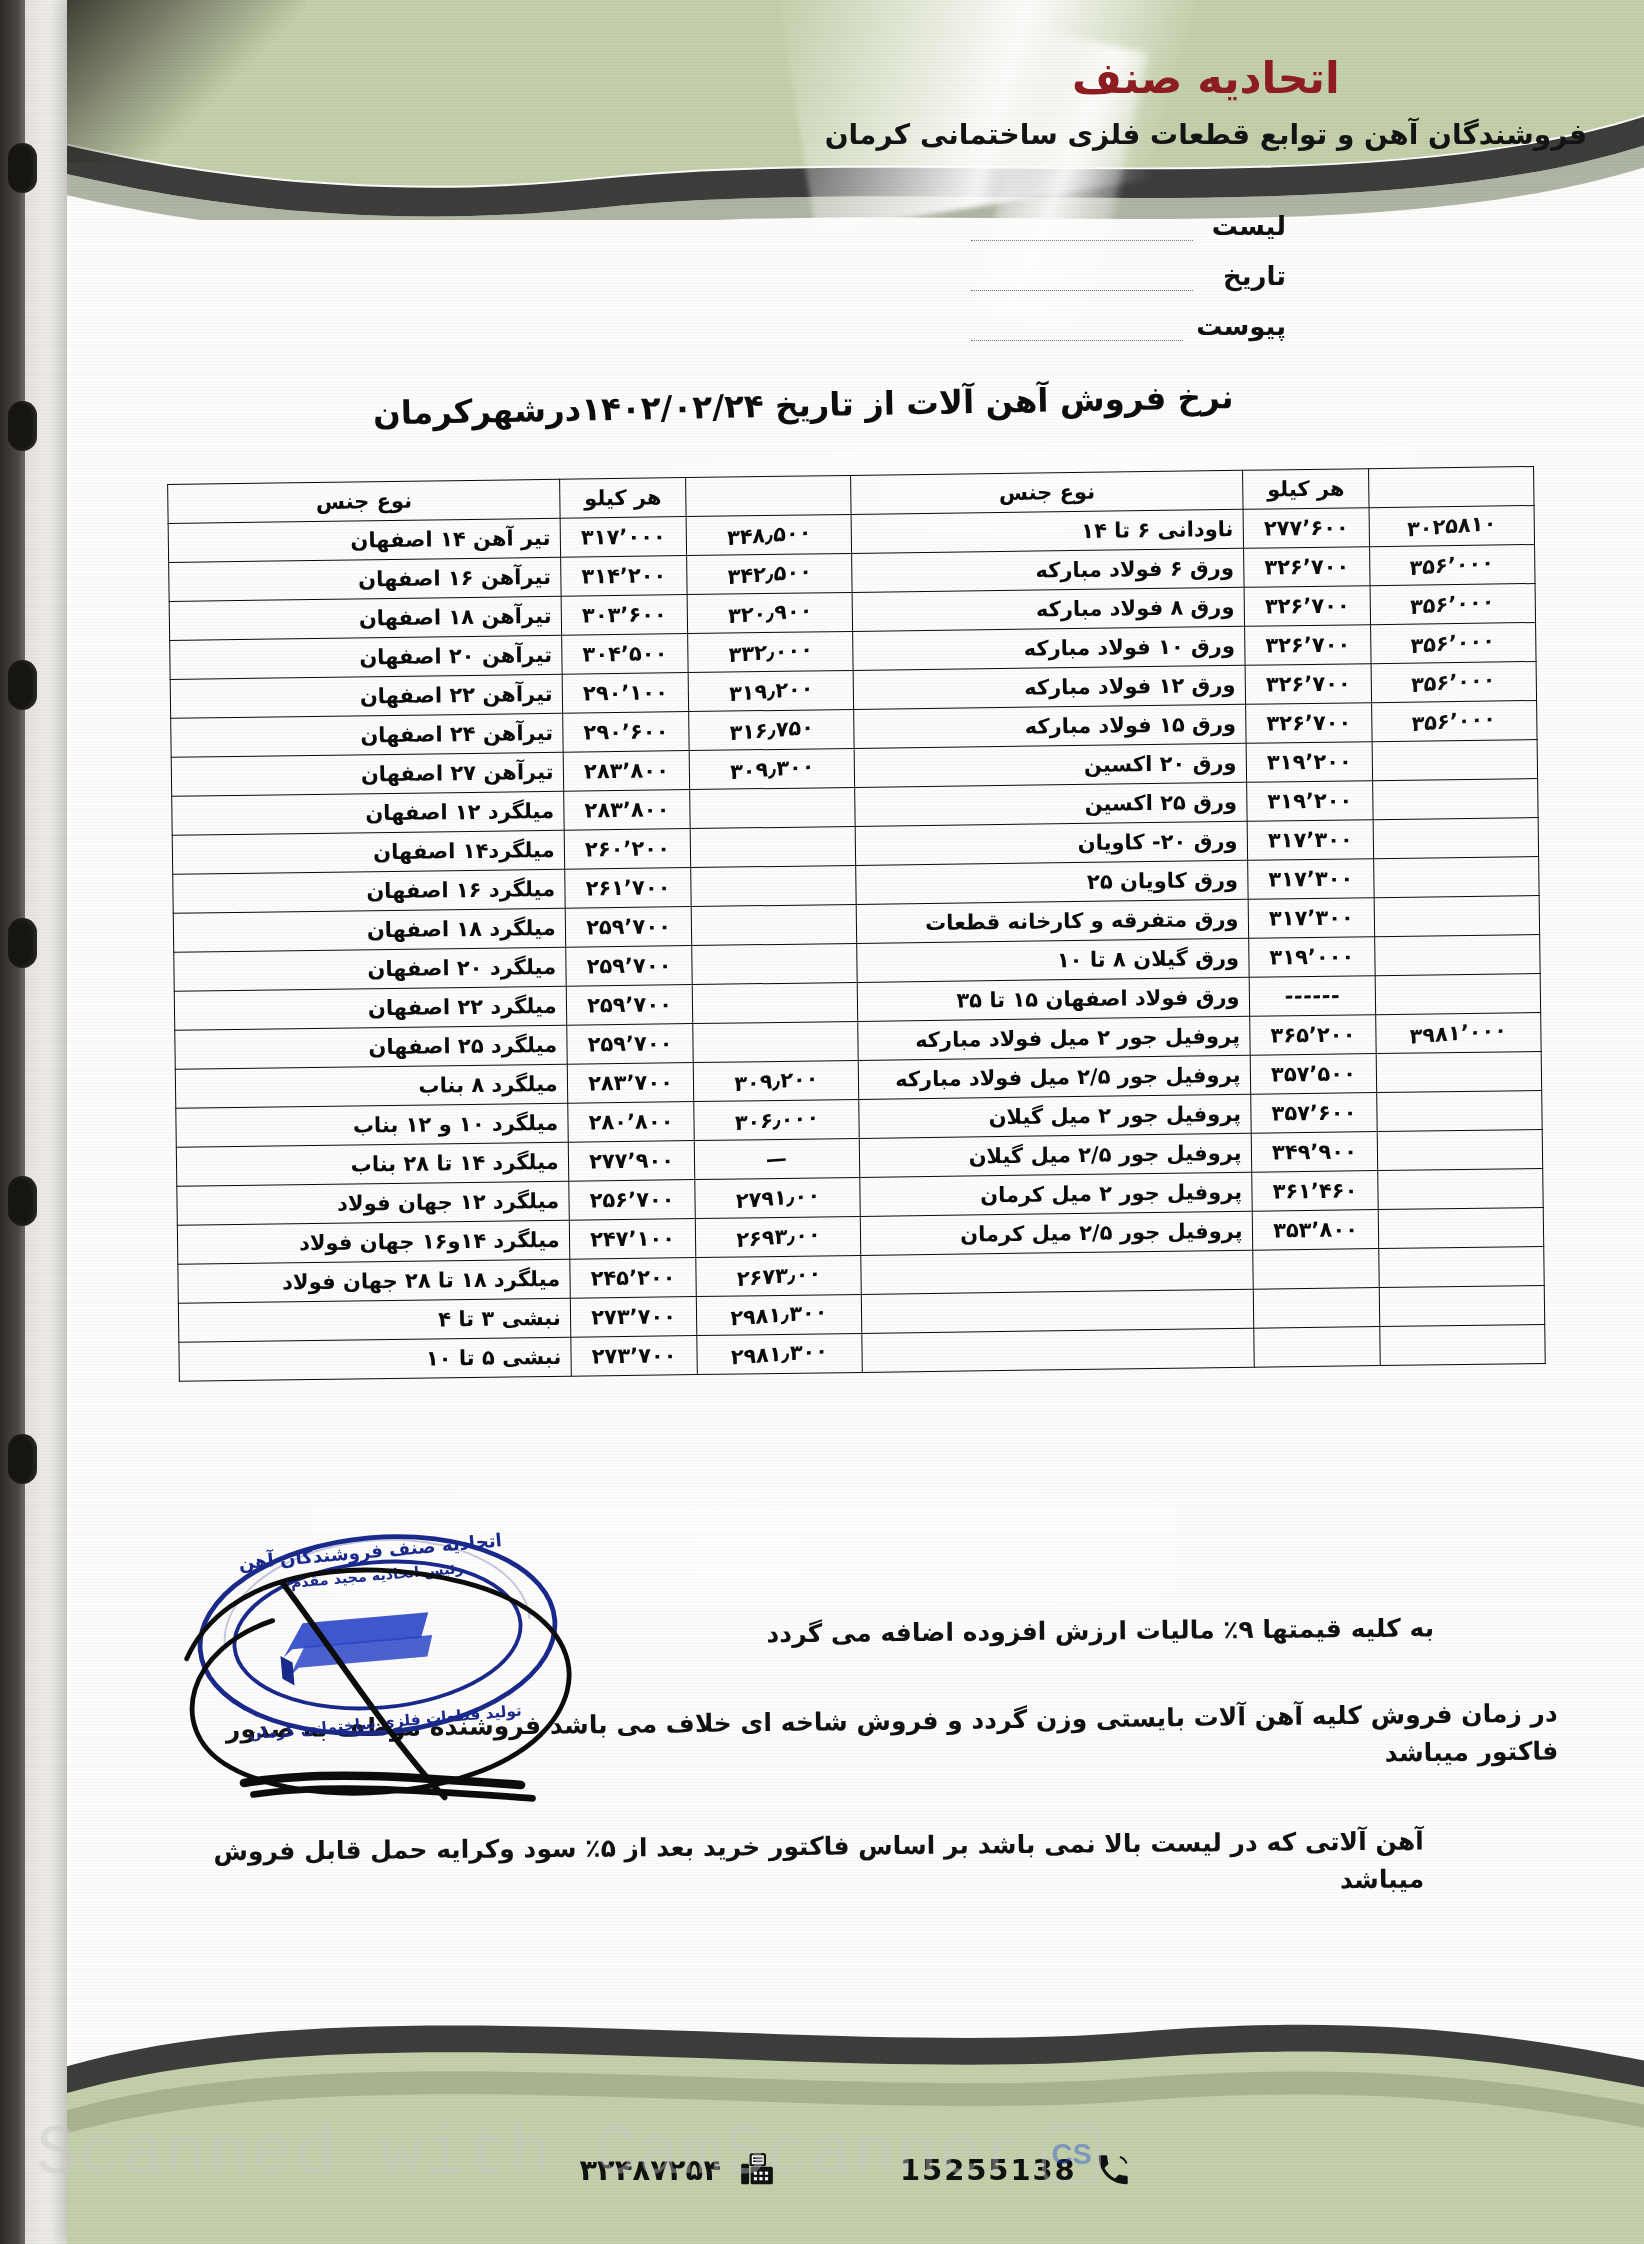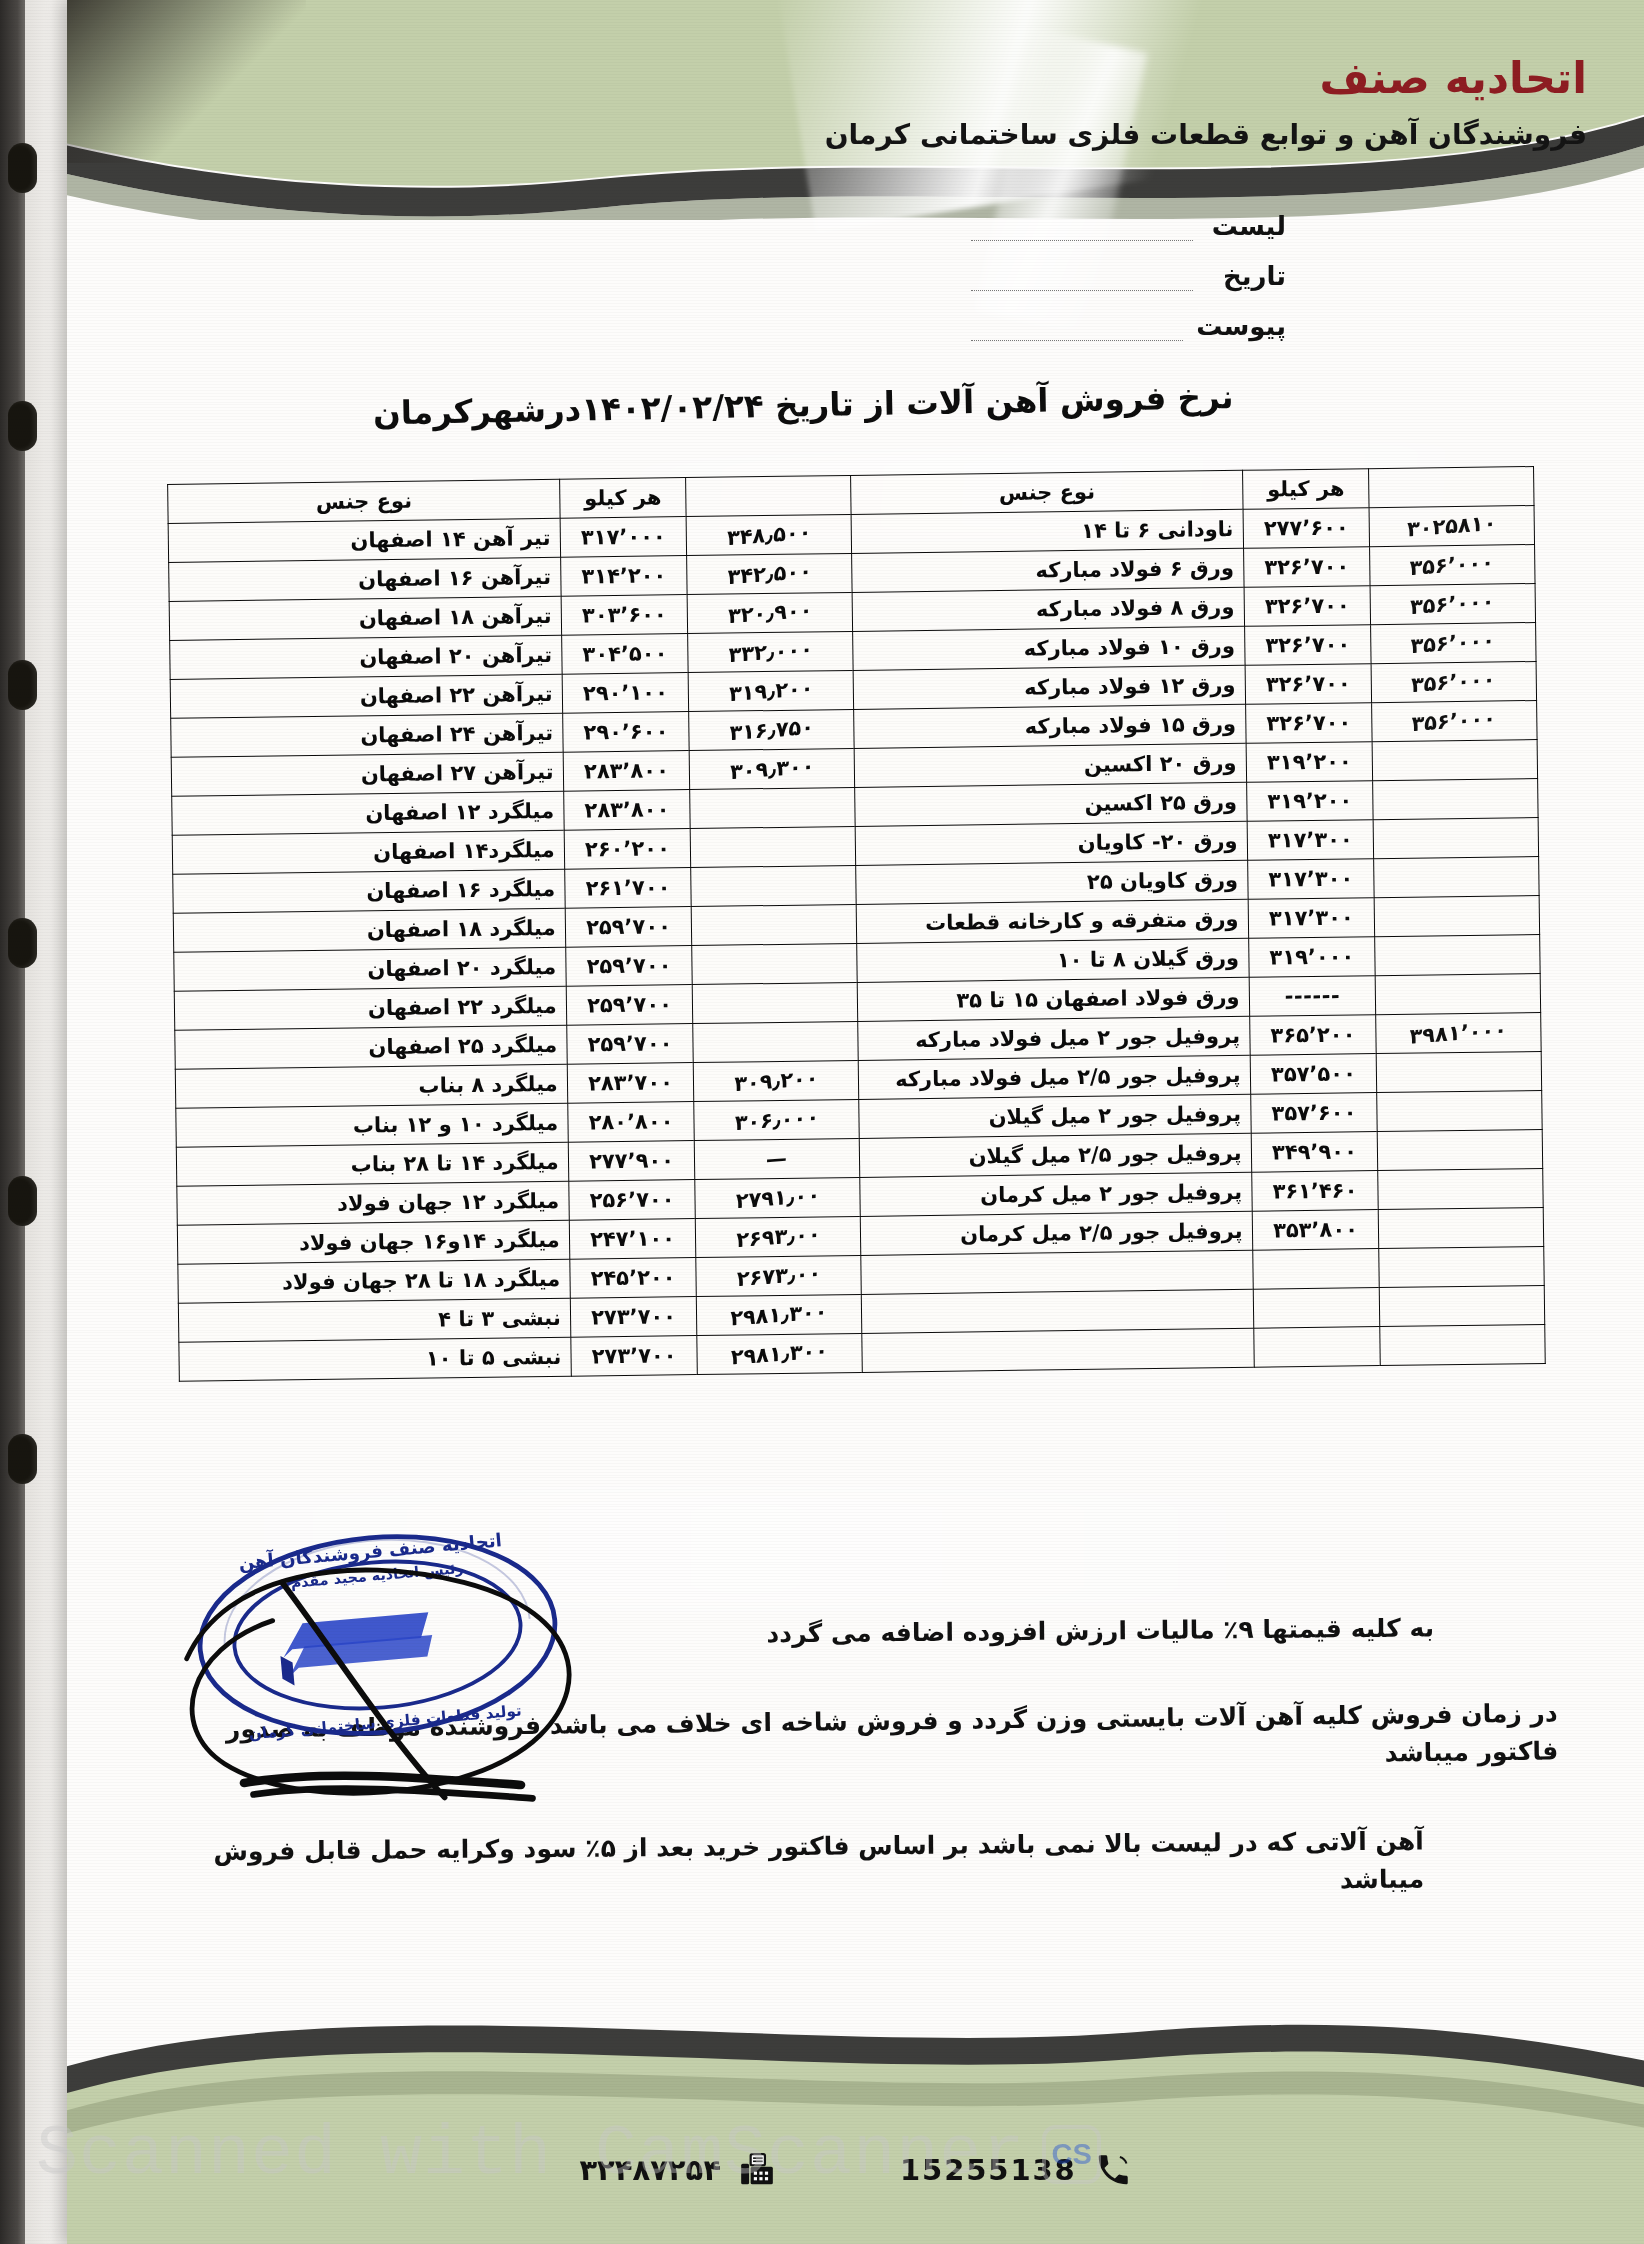--- a/index.html
+++ b/index.html
@@ -48,21 +48,21 @@
   .g4{left:57px; top:1491px; width:1243px; height:115px;
       background:linear-gradient(90deg,rgba(255,255,255,0),rgba(255,255,255,.55),rgba(255,255,255,0));
       filter:blur(8.6px);}
   .shadow-top{position:absolute; left:0; top:0; width:239px; height:163px;
       background:linear-gradient(135deg,rgba(40,36,32,.85),rgba(40,36,32,0) 62%); pointer-events:none;}
 
   
   .wave-top{position:absolute; left:0; top:0; width:1577px; height:220px;}
   .wave-bot{position:absolute; left:0; bottom:0; width:1577px; height:277px;}
 
-  .masthead{position:absolute; right:57px; top:54px; text-align:right; z-index:6;}
+  .masthead{position:absolute; right:57px; top:54px; text-align:center; z-index:6;}
   .mh-1{font-family:"DejaVu Sans", sans-serif; font-weight:bold; font-size:43px;
         color:#8e1d22; letter-spacing:1px; line-height:1.12;}
   .mh-2{font-family:"DejaVu Sans", sans-serif; font-weight:bold; font-size:28px;
         color:#141414; margin-top:16px; white-space:nowrap;}
 
   
   .formfields{position:absolute; right:358px; top:191px; width:315px; z-index:6;}
   .ff-row{display:flex; align-items:flex-end; justify-content:flex-start;
           gap:13.4px; height:50px;}
   .ff-label{font-weight:bold; font-size:26px; color:#111; min-width:80px; text-align:right;

